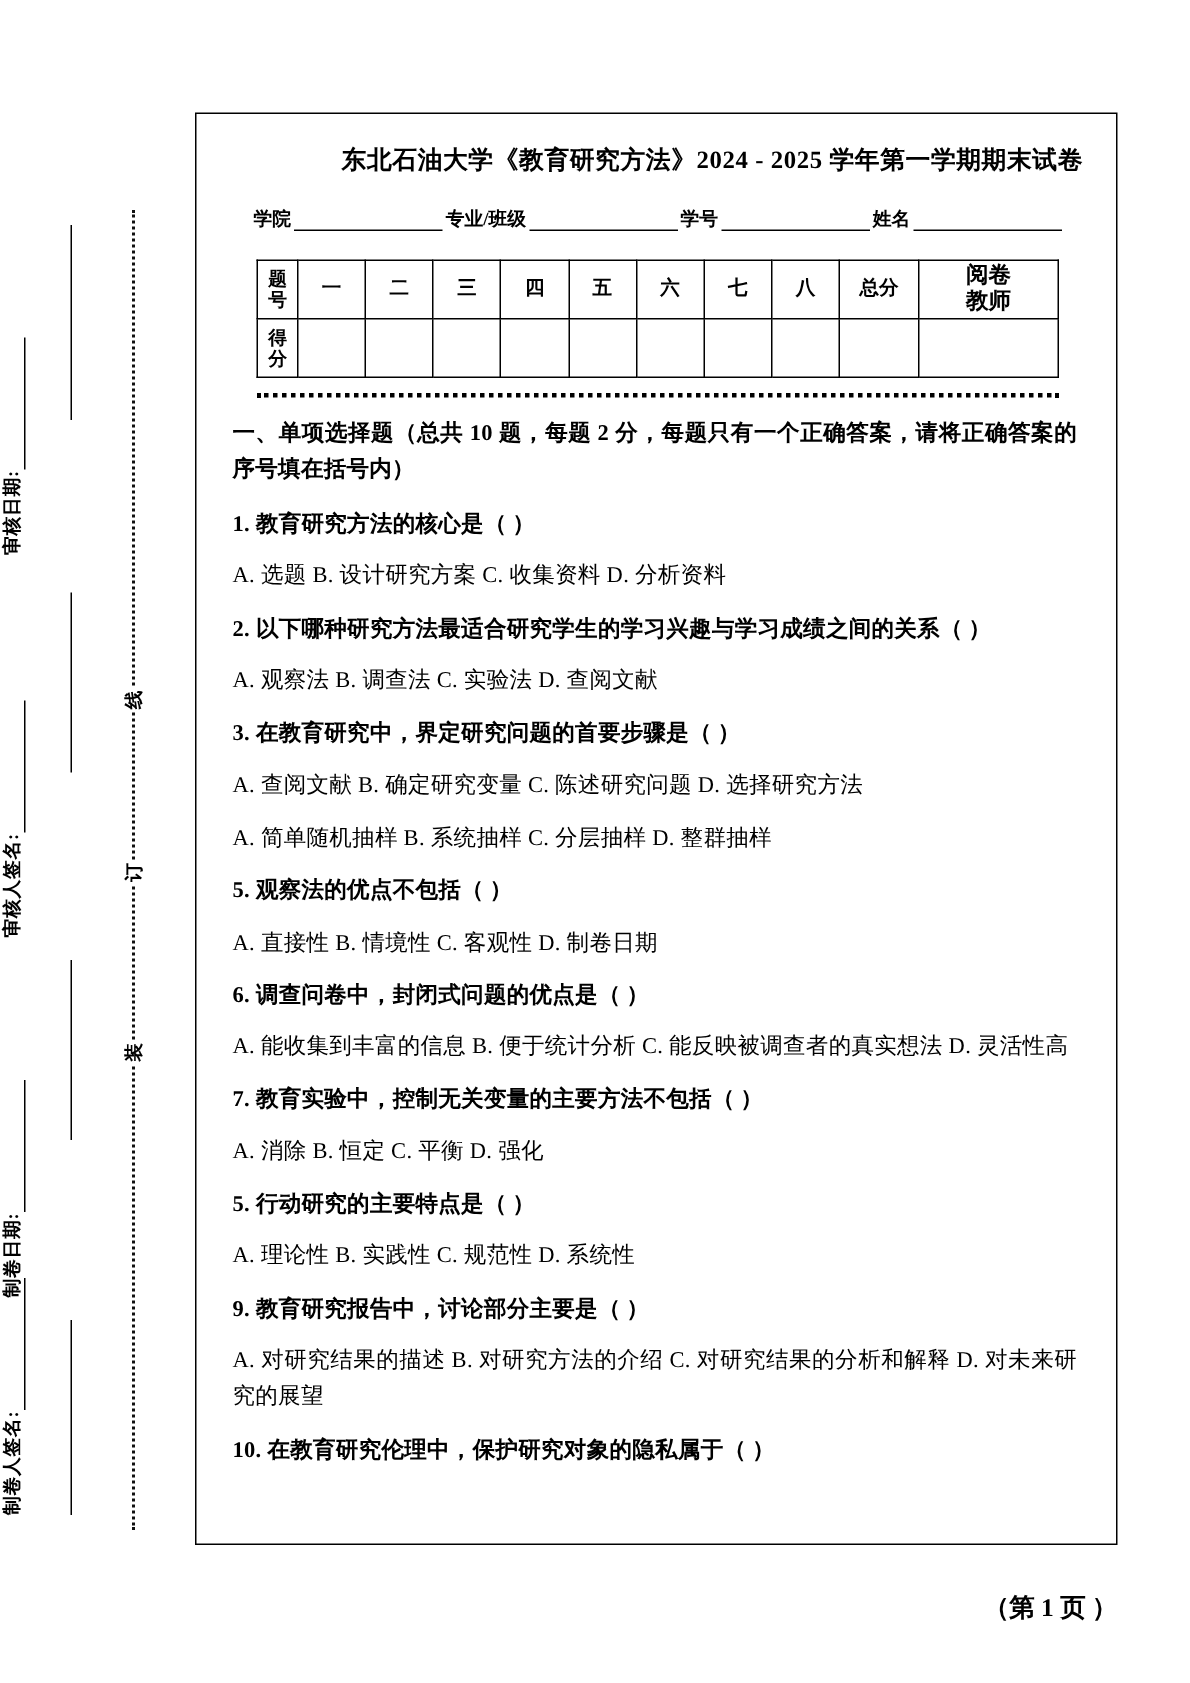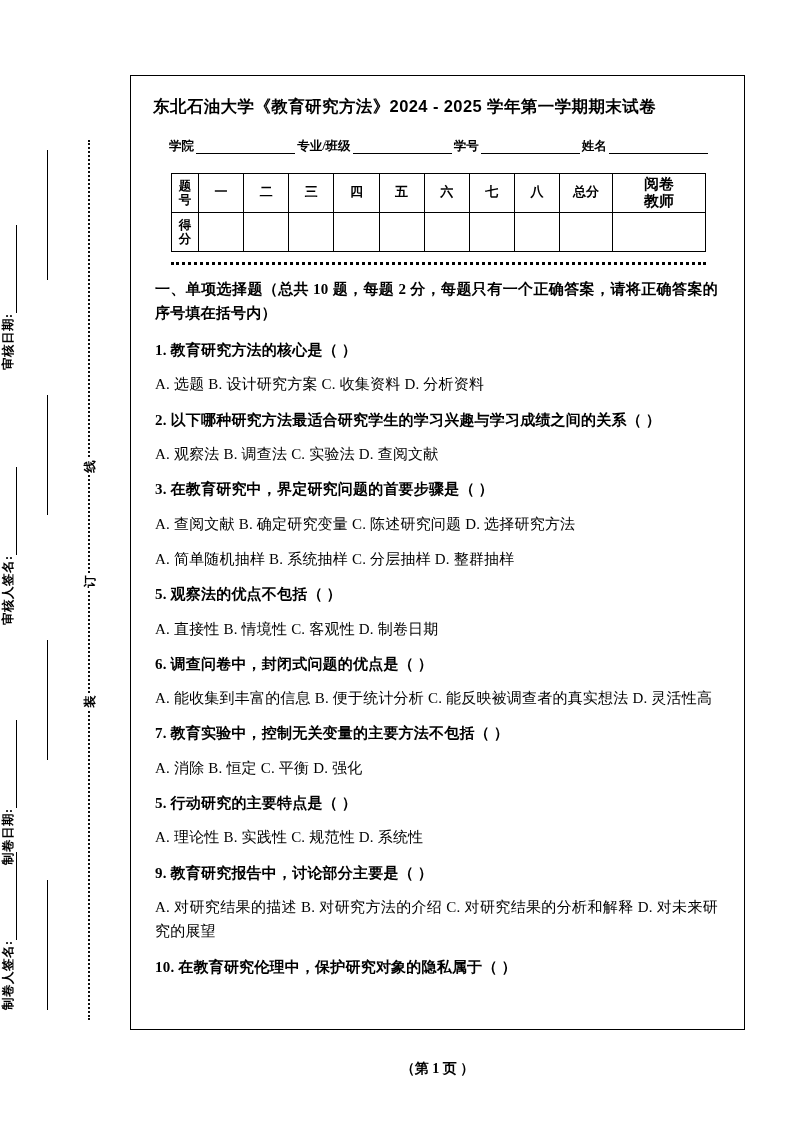--- a/index.html
+++ b/index.html
@@ -88,23 +88,23 @@
     padding: 0;
   }
   #paper-inner {
     padding: 14px 16px 0 16px;
   }
 
   #exam-title {
     font-size: 16.5px;
     font-weight: 700;
     line-height: 1.55;
-    text-align: left;
+    text-align: right;
     margin: 4px 6px 0 6px;
-    font-family: Liberation Sans, sans-serif;
+    font-family: Liberation Serif, serif;
     letter-spacing: 0.4px;
   }
 
   
   #student-info {
     margin: 18px 18px 0 22px;
     font-size: 12.5px;
     font-weight: 700;
     display: flex;
     align-items: flex-end;
@@ -183,22 +183,22 @@
     text-align: justify;
     letter-spacing: 0.2px;
   }
 
   
   #page-footer {
     position: absolute;
     left: 130px;
     top: 1060px;
     width: 615px;
-    text-align: center;
-    font-size: 14px;
+    text-align: right;
+    font-size: 17px;
     font-weight: 700;
     font-family: "Liberation Serif", "DejaVu Serif", serif;
   }
 </style>
 </head>
 <body>
 
 <div id="binding-margin">
 
   <div class="vrule" style="top:150px; height:130px;"></div>

